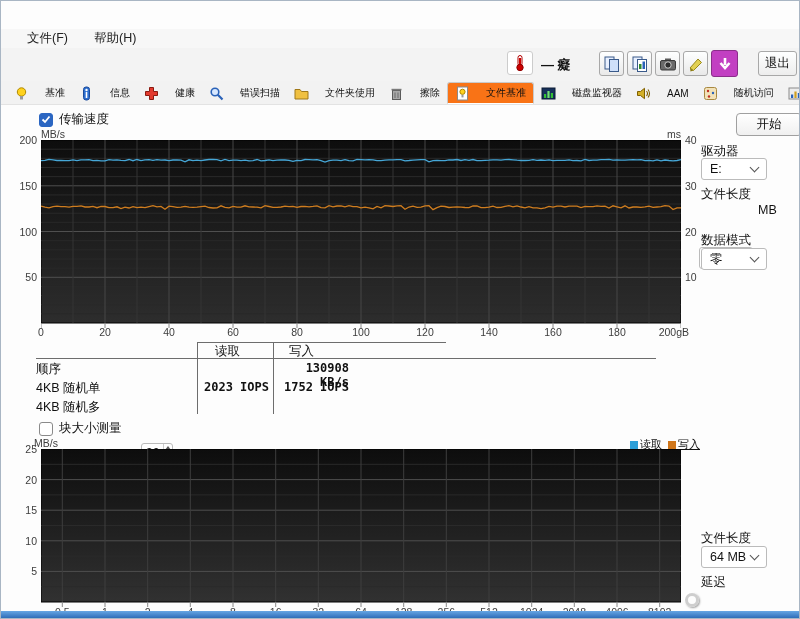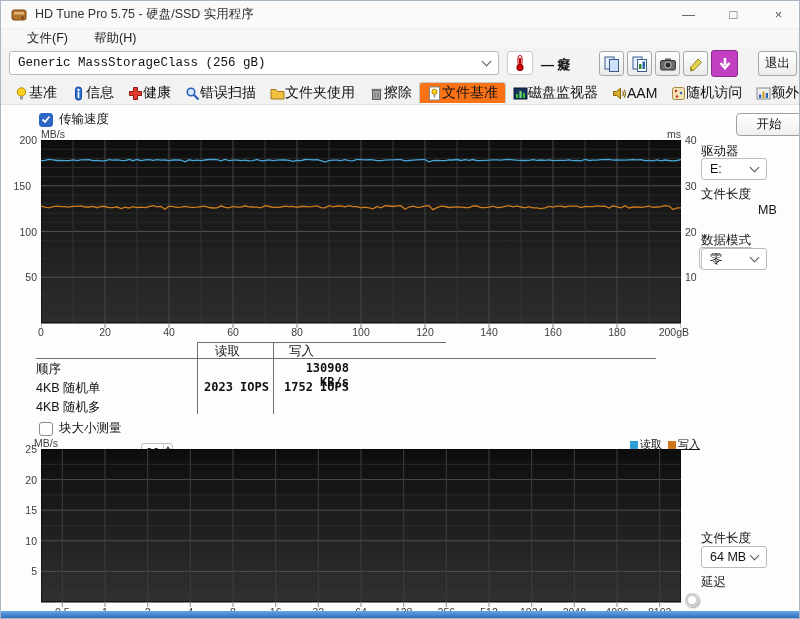--- a/index.html
+++ b/index.html
@@ -32,21 +32,21 @@
   .temp-text { position:absolute; left:540px; top:8px; font-size:13px; font-weight:bold; color:#111; }
   .tbtn { position:absolute; top:3px; width:25px; height:25px; border:1px solid #a8a8a8; border-radius:3px;
           background:linear-gradient(#feffff,#e9e9e9); display:flex; align-items:center; justify-content:center; }
   .tbtn.purple { background:#c23fc2; border-color:#8a2d8a; }
   .exit-btn { position:absolute; left:757px; top:3px; width:39px; height:25px; border:1px solid #a8a8a8;
               border-radius:3px; background:linear-gradient(#feffff,#ededed); font-size:12.5px; color:#111;
               display:flex; align-items:center; justify-content:center; }
   
   .tabbar { position:absolute; left:0; top:80px; width:800px; height:24px; background:#f2f2f2;
             display:flex; align-items:flex-end; padding-left:6px; border-bottom:1px solid #e3e3e3; }
-  .tab { height:22px; display:flex; align-items:center; gap:0; padding:0 7px; font-size:14px;
+  .tab { height:22px; display:flex; align-items:center; gap:16px; padding:0 7px; font-size:10px;
          color:#111; white-space:nowrap; }
   .tab.active { background:#f97316; border:1px solid #c9c9c9; border-bottom-color:#fff; border-radius:3px 3px 0 0; }
   .ticon { width:15px; height:15px; flex:0 0 auto; }
   
   .content-bg { position:absolute; left:0; top:104px; width:800px; height:508px; background:#fdfdfd; }
   .cb { position:absolute; display:flex; align-items:center; gap:6px; font-size:12.5px; color:#111; }
   .cb .box { width:14px; height:14px; border-radius:3px; border:1px solid #8a8a8a; background:#fff;
              display:flex; align-items:center; justify-content:center; }
   .cb .box.checked { background:#2b66c2; border-color:#2b66c2; }
   .axlabel { position:absolute; font-size:10.5px; color:#3c3c3c; white-space:nowrap; }
@@ -87,44 +87,27 @@
   .watermark .ring { width:14px; height:14px; border:3px solid #ccc; border-radius:50%;
                      box-shadow:-1px -1px 0 #fff, 1px 1px 2px #999; }
   .bottom-edge { position:absolute; left:0; bottom:0; width:800px; height:7px; z-index:7;
                  background:linear-gradient(#66a6e4,#2f6db8); }
 </style>
 </head>
 <body>
 
 <div id="win">
 
-  <div class="titlebar">
-    <svg class="app-ico" width="16" height="16" viewBox="0 0 16 16">
-      <rect x="1" y="3" width="14" height="10" rx="2" fill="#b5722d" stroke="#7a4a15"></rect>
-      <rect x="3" y="5" width="10" height="2.5" fill="#e0b27a"></rect>
-      <circle cx="11.5" cy="10.5" r="1.5" fill="#7a4a15"></circle>
-    </svg>
-    <span class="title-text">HD Tune Pro 5.75 - 硬盘/SSD 实用程序</span>
-    <div class="win-controls">
-      <button class="wc">—</button>
-      <button class="wc">□</button>
-      <button class="wc">×</button>
-    </div>
-  </div>
 
   <div class="menubar">
     <span>文件(F)</span>
     <span>帮助(H)</span>
   </div>
 
   <div class="toolbar">
-    <div class="drive-combo">
-      <span>Generic MassStorageClass (256 gB)</span>
-      <span class="chev"></span>
-    </div>
     <div class="temp-box">
       <svg width="16" height="18" viewBox="0 0 16 18">
         <rect x="6" y="1.5" width="4" height="10" rx="2" fill="#fff" stroke="#b00000"></rect>
         <rect x="7" y="4" width="2" height="8" fill="#cc0000"></rect>
         <circle cx="8" cy="13.5" r="3.2" fill="#cc0000" stroke="#900000"></circle>
       </svg>
     </div>
     <span class="temp-text">— 癡</span>
 
     <button class="tbtn" style="left:598px">
@@ -461,21 +444,21 @@
       </span>
   </div>
 
   <div class="watermark">
     <span class="ring"></span>
   </div>
 
   <span class="axlabel " style="left: 40px; top: 127px;">MB/s</span>
     <span class="axlabel " style="left: 666px; top: 127px;">ms</span>
     <span class="axlabel r" style="left: 10px; top: 133px; width: 26px;">200</span>
-    <span class="axlabel r" style="left: 4px; top: 178.75px; width: 26px;">150</span>
+    <span class="axlabel r" style="left: 10px; top: 178.75px; width: 26px;">150</span>
     <span class="axlabel r" style="left: 10px; top: 224.5px; width: 26px;">100</span>
     <span class="axlabel r" style="left: 10px; top: 270.25px; width: 26px;">50</span>
     <span class="axlabel " style="left: 684px; top: 133px;">40</span>
     <span class="axlabel " style="left: 684px; top: 178.75px;">30</span>
     <span class="axlabel " style="left: 684px; top: 224.5px;">20</span>
     <span class="axlabel " style="left: 684px; top: 270.25px;">10</span>
     <span class="axlabel c" style="left: 40px; top: 325px;">0</span>
     <span class="axlabel c" style="left: 104px; top: 325px;">20</span>
     <span class="axlabel c" style="left: 168px; top: 325px;">40</span>
     <span class="axlabel c" style="left: 232px; top: 325px;">60</span>

